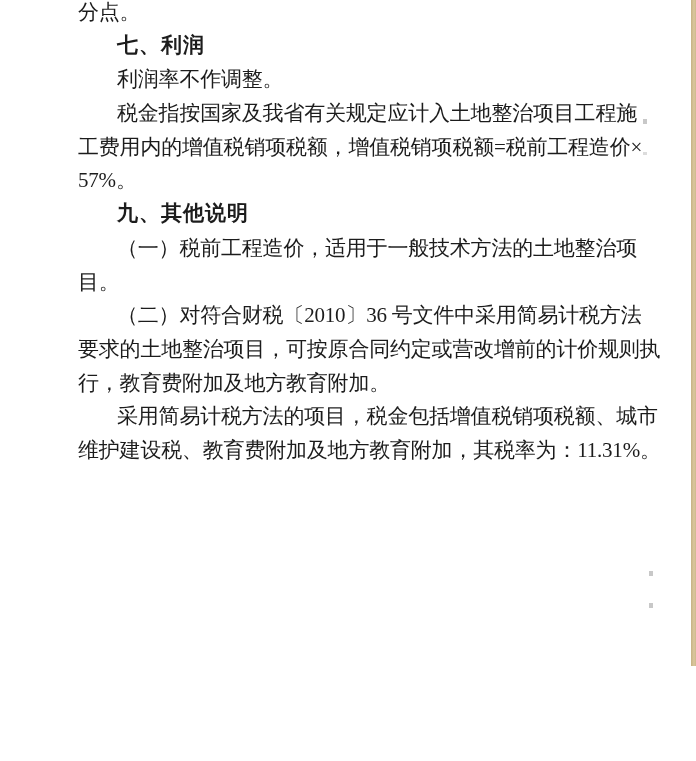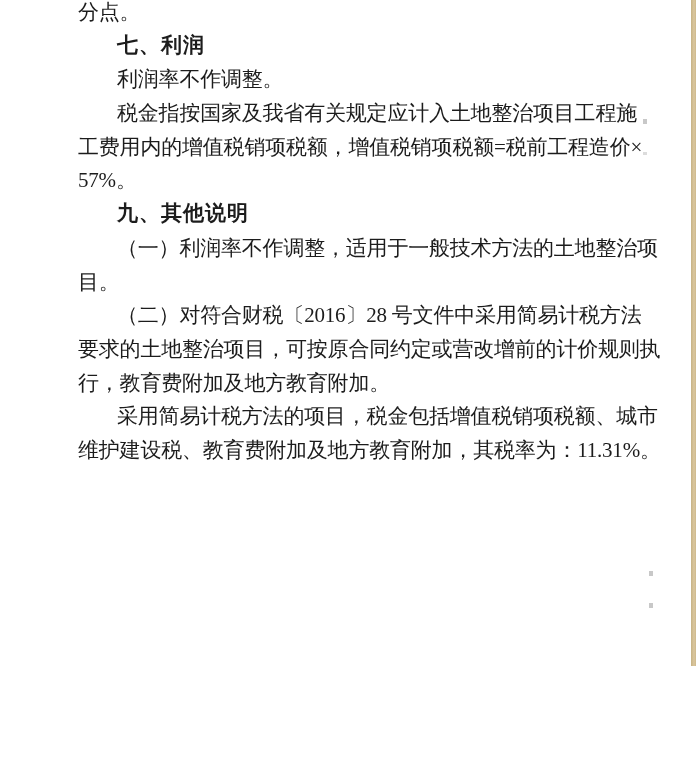--- a/index.html
+++ b/index.html
@@ -74,23 +74,23 @@
 <div class="page">
 
   <div class="text-block">
     <div class="line">分点。</div>
     <div class="line heading indent">七、利润</div>
     <div class="line indent">利润率不作调整。</div>
     <div class="line indent">税金指按国家及我省有关规定应计入土地整治项目工程施</div>
     <div class="line">工费用内的增值税销项税额，增值税销项税额=税前工程造价×</div>
     <div class="line">57%。</div>
     <div class="line heading indent">九、其他说明</div>
-    <div class="line indent">（一）利润率不作调整，适用于一般技术方法的土地整治项</div>
+    <div class="line indent">（一）税前工程造价，适用于一般技术方法的土地整治项</div>
     <div class="line">目。</div>
-    <div class="line indent">（二）对符合财税〔2016〕28 号文件中采用简易计税方法</div>
+    <div class="line indent">（二）对符合财税〔2010〕36 号文件中采用简易计税方法</div>
     <div class="line">要求的土地整治项目，可按原合同约定或营改增前的计价规则执</div>
     <div class="line">行，教育费附加及地方教育附加。</div>
     <div class="line indent">采用简易计税方法的项目，税金包括增值税销项税额、城市</div>
     <div class="line">维护建设税、教育费附加及地方教育附加，其税率为：11.31%。</div>
   </div>
 
   <div class="page-number">— 8 —</div>
 
   <div class="speck speck-1"></div>
   <div class="speck speck-2"></div>

